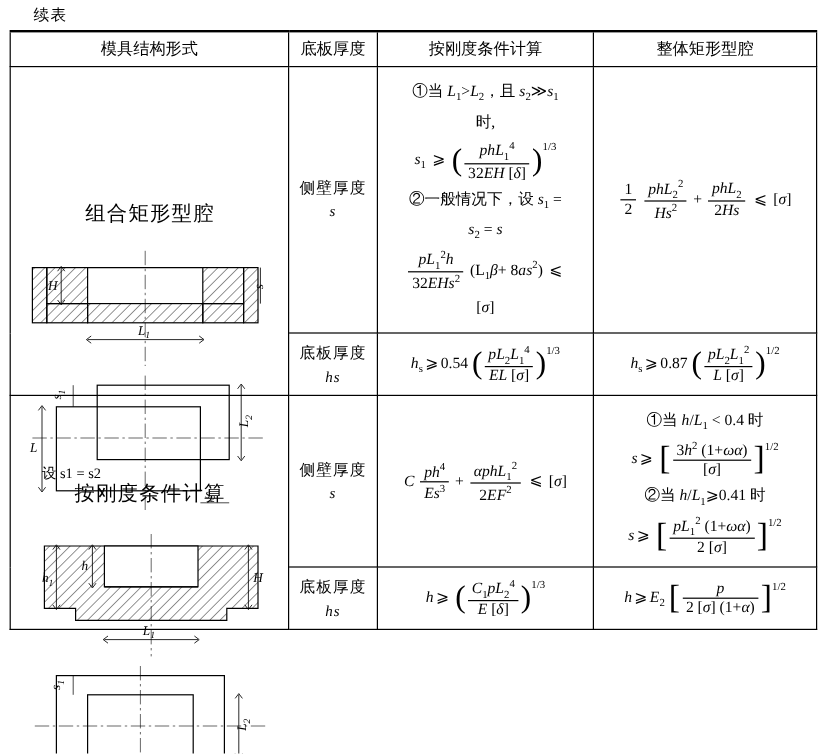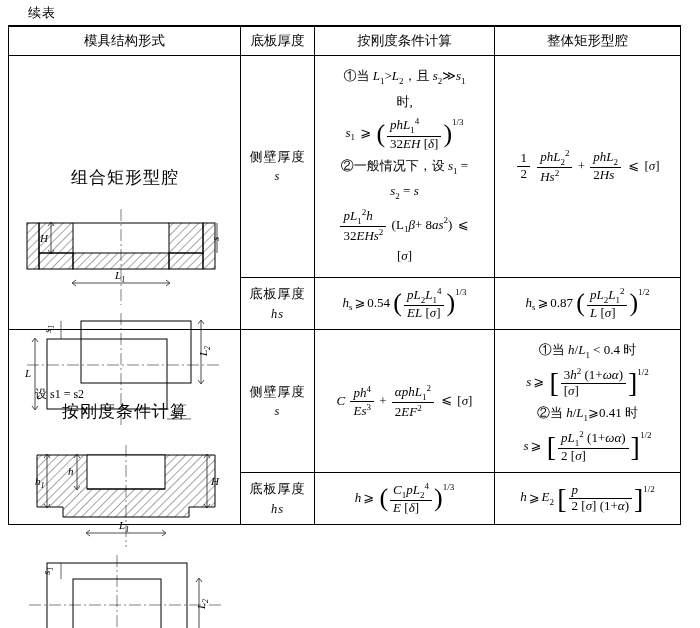--- a/index.html
+++ b/index.html
@@ -95,21 +95,21 @@
     text-align: center;
   }
   i, .it { font-style: italic; }
   sup { font-size: 9px; vertical-align: super; }
   sub { font-size: 9px; vertical-align: sub; }
 
   
   .frac {
     display: inline-block;
     vertical-align: middle;
-    text-align: left;
+    text-align: center;
     line-height: 1.15;
     margin: 0 2px;
   }
   .frac > .num {
     display: block;
     border-bottom: 1px solid #000;
     padding: 0 3px;
   }
   .frac > .den {
     display: block;

